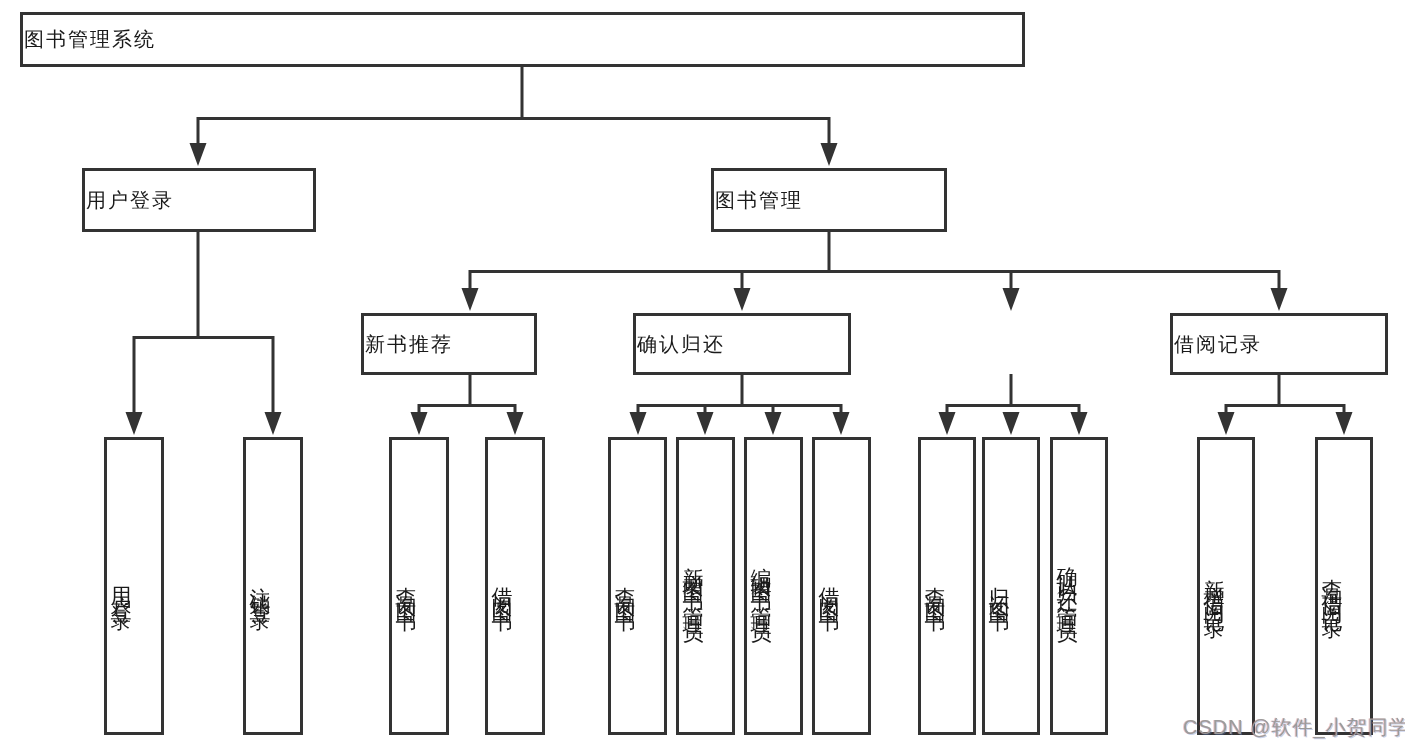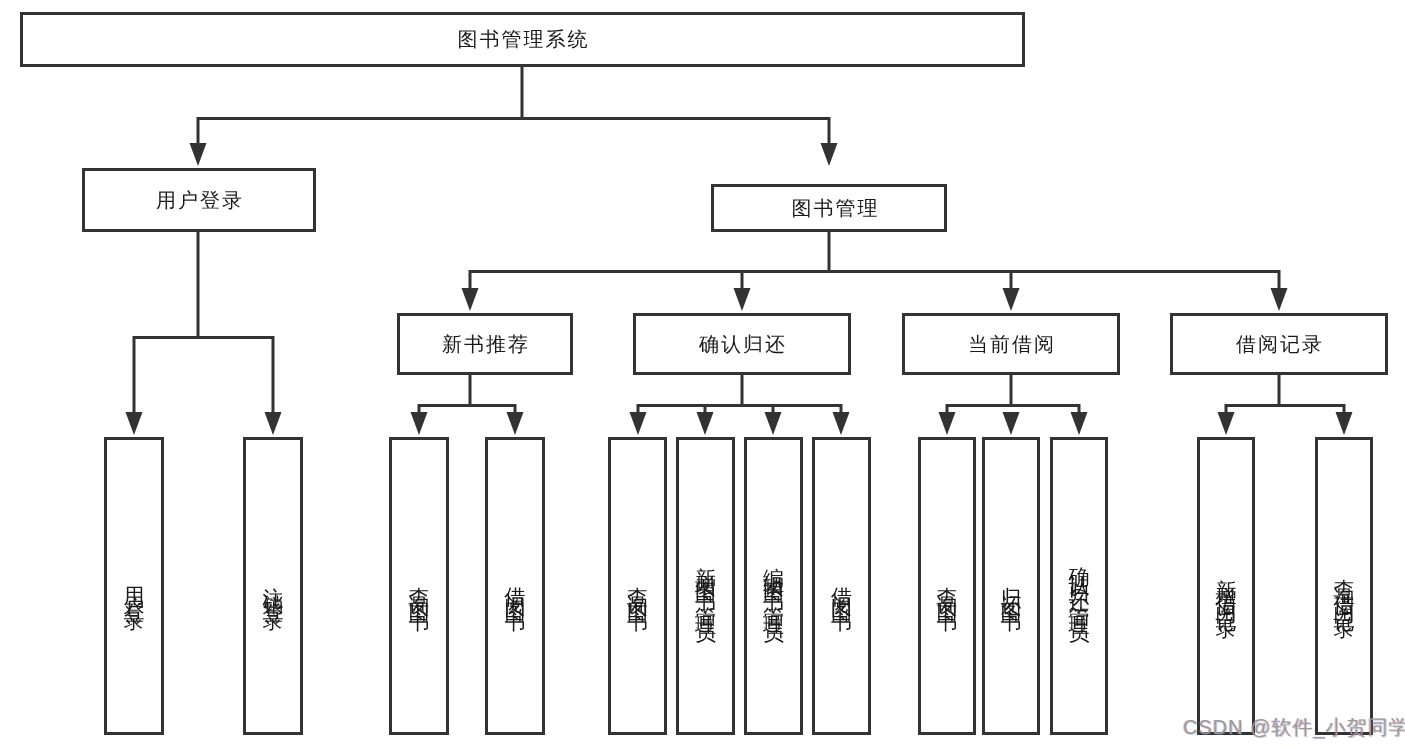--- a/index.html
+++ b/index.html
@@ -31,21 +31,20 @@
     fill: #333333;
     stroke: none;
   }
   .node {
     position: absolute;
     box-sizing: border-box;
     border: 3px solid #333333;
     background: #ffffff;
     display: flex;
     align-items: center;
-    justify-content: center;
     color: #1a1a1a;
     font-size: 20px;
     letter-spacing: 2px;
     white-space: nowrap;
   }
   .node.h span {
     transform: translateX(1px); 
   }
   .node.v {
     letter-spacing: normal;
@@ -129,33 +128,30 @@
       M1335.5 412 L1352.5 412 L1344 435 Z"></path>
   </svg>
 
   <div class="node h" style="left:20px; top:12px; width:1005px; height:55px;">
     <span>图书管理系统</span>
   </div>
 
   <div class="node h" style="left:82px; top:168px; width:234px; height:64px;">
     <span>用户登录</span>
   </div>
-  <div class="node h" style="left:711px; top:184px; width:236px; height:48px;padding-left:11px;">
+  <div class="node h" style="left:711px; top:168px; width:236px; height:64px;">
     <span>图书管理</span>
   </div>
 
-  <div class="node h" style="left:361px; top:313px; width:176px; height:62px;margin-left:36px;">
+  <div class="node h" style="left:361px; top:313px; width:176px; height:62px;">
     <span>新书推荐</span>
   </div>
   <div class="node h" style="left:633px; top:313px; width:218px; height:62px;">
     <span>确认归还</span>
   </div>
-  <div class="node h" style="left:902px; top:313px; width:218px; height:62px;">
-    <span>当前借阅</span>
-  </div>
   <div class="node h" style="left:1170px; top:313px; width:218px; height:62px;">
     <span>借阅记录</span>
   </div>
 
   <div class="node v" style="left:104px; top:437px; width:60px; height:298px;">
     <span>用户登录</span>
   </div>
   <div class="node v" style="left:243px; top:437px; width:60px; height:298px;">
     <span>注销登录</span>
   </div>

